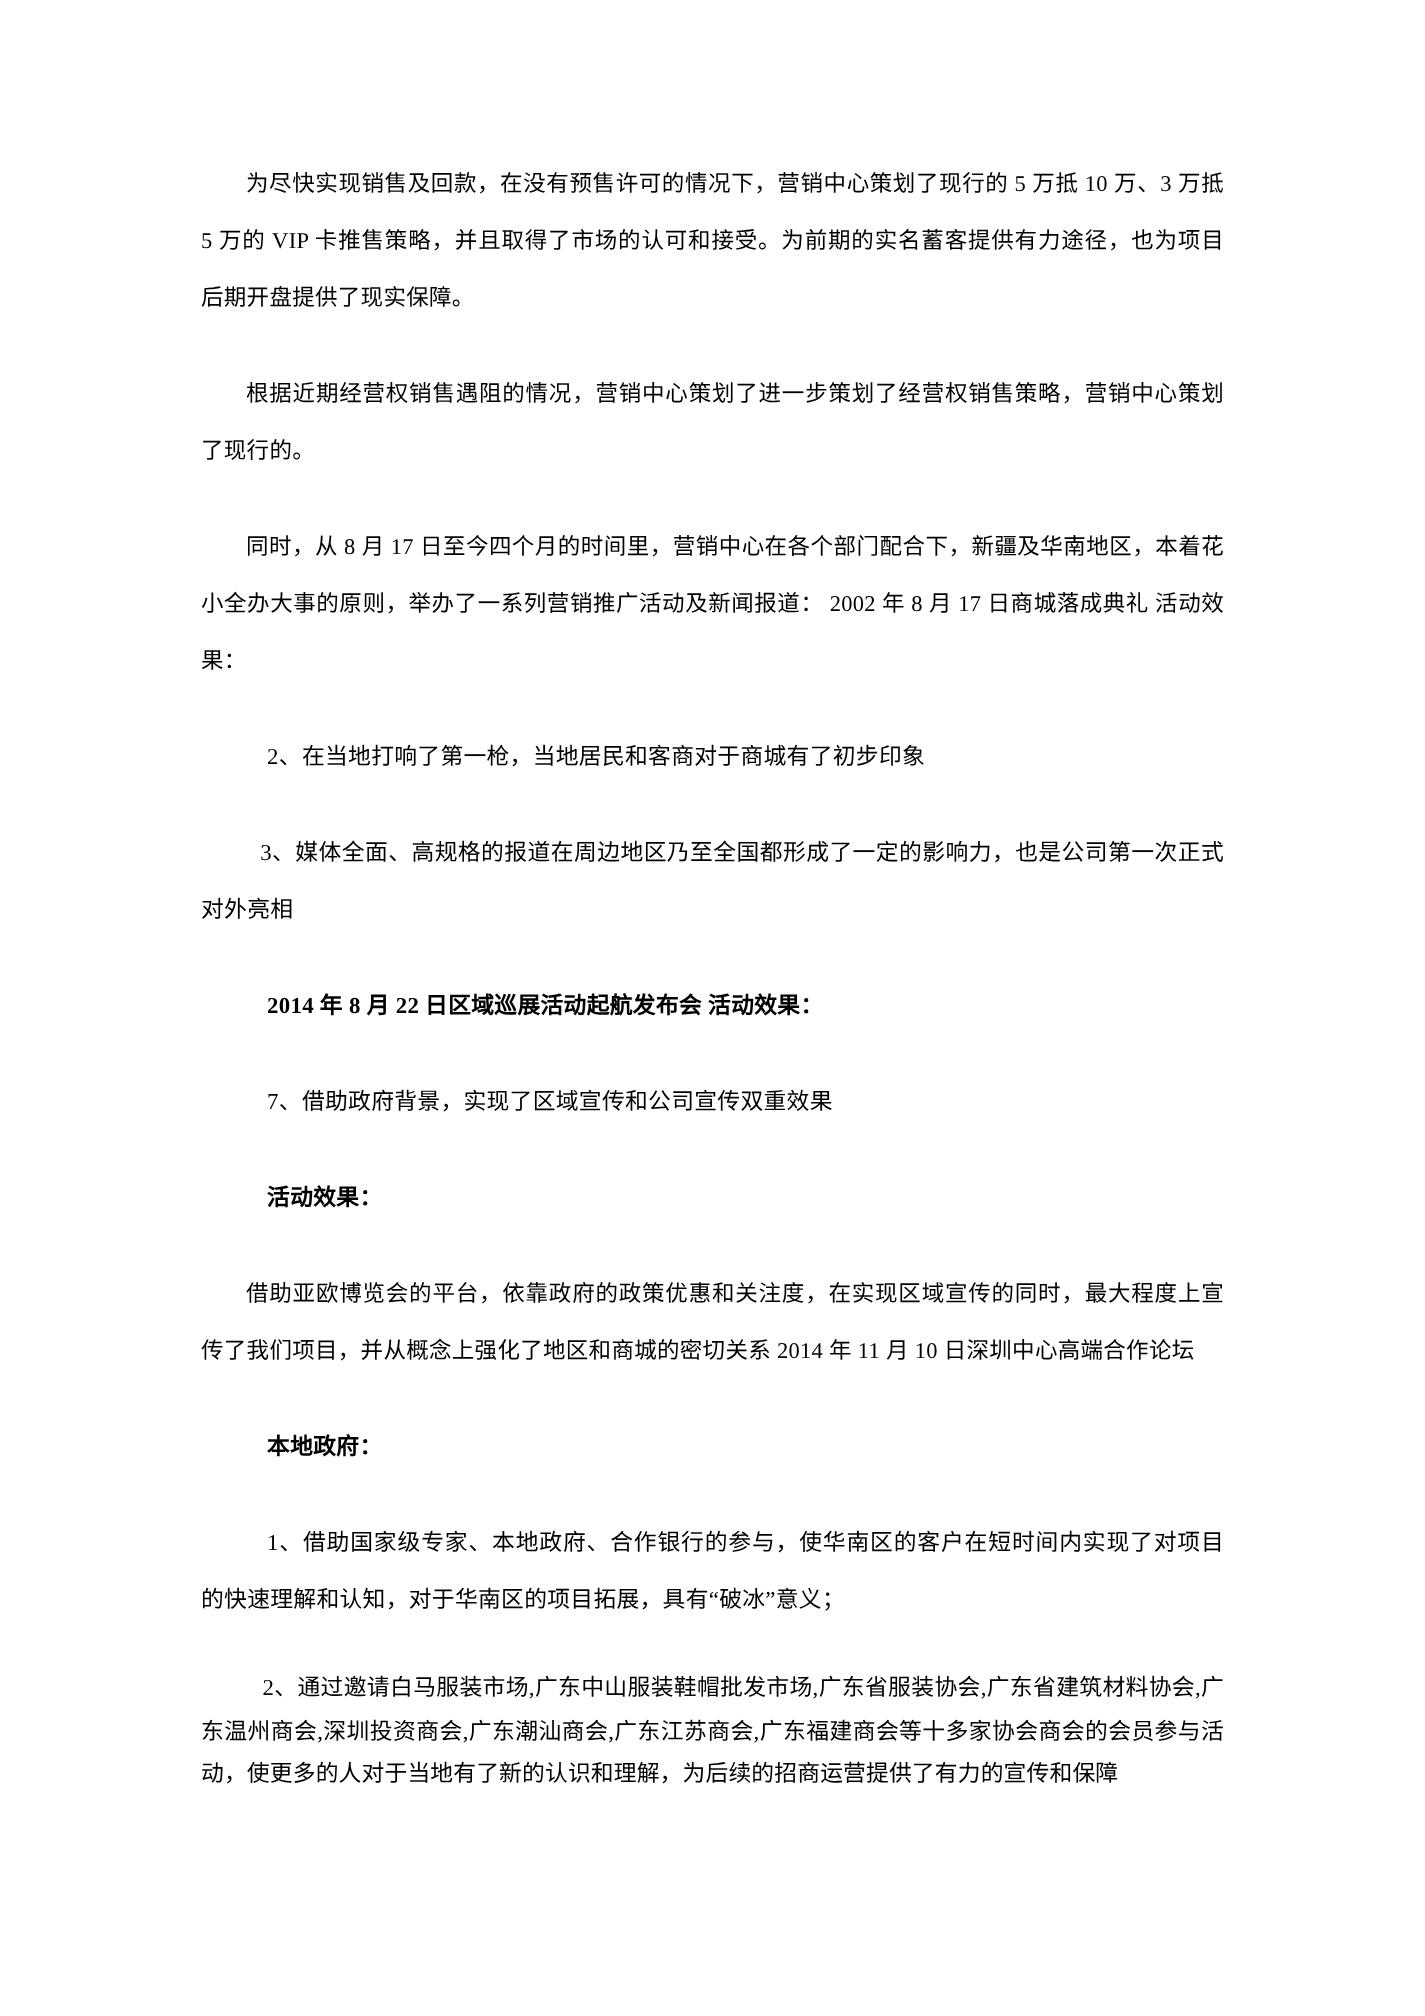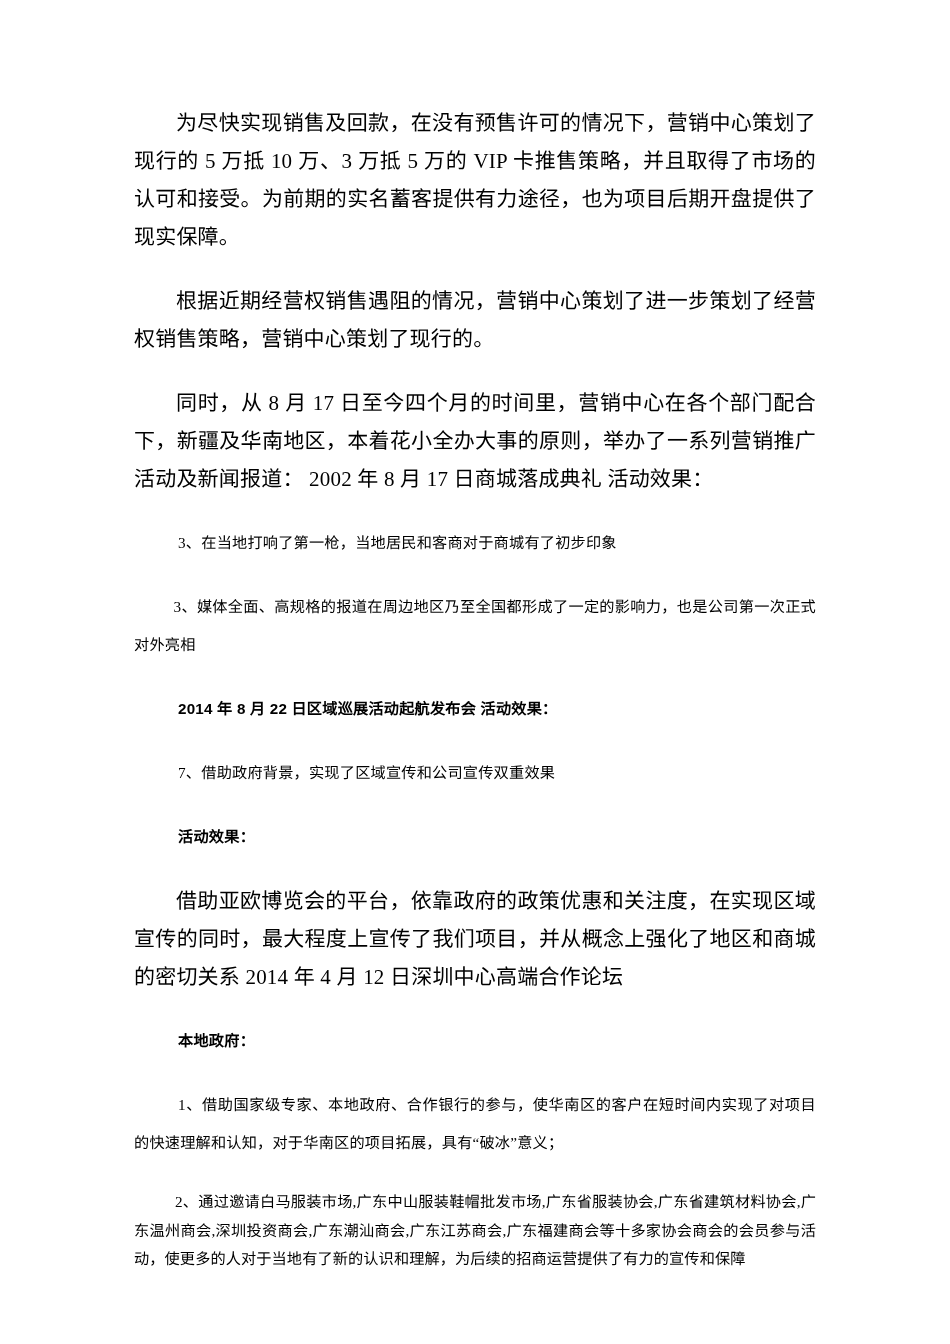--- a/index.html
+++ b/index.html
@@ -23,21 +23,21 @@
   }
   .content {
     position: absolute;
     left: 134px;
     top: 104px;
     width: 682px;
   }
   
   p.body-para {
     margin: 0 0 26px 0;
-    font-size: 21px;
+    font-size: 15px;
     line-height: 38px;
     text-align: justify;
     text-justify: inter-ideograph;
     text-indent: 2em;
     letter-spacing: 0.2px;
     word-break: break-all;
   }
   
   p.list-para {
     margin: 0 0 26px 0;
@@ -54,21 +54,21 @@
   }
   
   p.heading {
     margin: 0 0 26px 0;
     font-size: 15.2px;
     line-height: 38px;
     font-weight: bold;
     text-align: left;
     text-indent: 2.9em;
     letter-spacing: 0.2px;
-    font-family: Liberation Sans, sans-serif;
+    font-family: Liberation Serif, serif;
   }
   p.heading.sub {
     text-indent: 2.9em;
   }
   
   .dense-block {
     margin: 0;
     font-size: 15.2px;
     line-height: 28.5px;
     text-align: justify;
@@ -86,33 +86,33 @@
 
 <div class="page">
   <div class="content">
 
     <p class="body-para">为尽快实现销售及回款，在没有预售许可的情况下，营销中心策划了现行的 5 万抵 10 万、3 万抵 5 万的 VIP 卡推售策略，并且取得了市场的认可和接受。为前期的实名蓄客提供有力途径，也为项目后期开盘提供了现实保障。</p>
 
     <p class="body-para">根据近期经营权销售遇阻的情况，营销中心策划了进一步策划了经营权销售策略，营销中心策划了现行的。</p>
 
     <p class="body-para">同时，从 8 月 17 日至今四个月的时间里，营销中心在各个部门配合下，新疆及华南地区，本着花小全办大事的原则，举办了一系列营销推广活动及新闻报道： 2002 年 8 月 17 日商城落成典礼 活动效果：</p>
 
-    <p class="list-para">3、在当地打响了第一枪，当地居民和客商对于商城有了初步印象</p>
+    <p class="list-para">2、在当地打响了第一枪，当地居民和客商对于商城有了初步印象</p>
 
 
     <p class="list-para tight-indent">3、媒体全面、高规格的报道在周边地区乃至全国都形成了一定的影响力，也是公司第一次正式对外亮相</p>
 
     <p class="heading">2014 年 8 月 22 日区域巡展活动起航发布会 活动效果：</p>
 
     <p class="list-para">7、借助政府背景，实现了区域宣传和公司宣传双重效果</p>
 
 
     <p class="heading sub">活动效果：</p>
 
-    <p class="body-para">借助亚欧博览会的平台，依靠政府的政策优惠和关注度，在实现区域宣传的同时，最大程度上宣传了我们项目，并从概念上强化了地区和商城的密切关系 2014 年 4 月 12 日深圳中心高端合作论坛</p>
+    <p class="body-para">借助亚欧博览会的平台，依靠政府的政策优惠和关注度，在实现区域宣传的同时，最大程度上宣传了我们项目，并从概念上强化了地区和商城的密切关系 2014 年 11 月 10 日深圳中心高端合作论坛</p>
 
     <p class="heading sub">本地政府：</p>
 
     <p class="list-para">1、借助国家级专家、本地政府、合作银行的参与，使华南区的客户在短时间内实现了对项目的快速理解和认知，对于华南区的项目拓展，具有“破冰”意义；</p>
 
     <div class="dense-block">
       <p>2、通过邀请白马服装市场,广东中山服装鞋帽批发市场,广东省服装协会,广东省建筑材料协会,广东温州商会,深圳投资商会,广东潮汕商会,广东江苏商会,广东福建商会等十多家协会商会的会员参与活动，使更多的人对于当地有了新的认识和理解，为后续的招商运营提供了有力的宣传和保障</p>
 
     </div>
 

